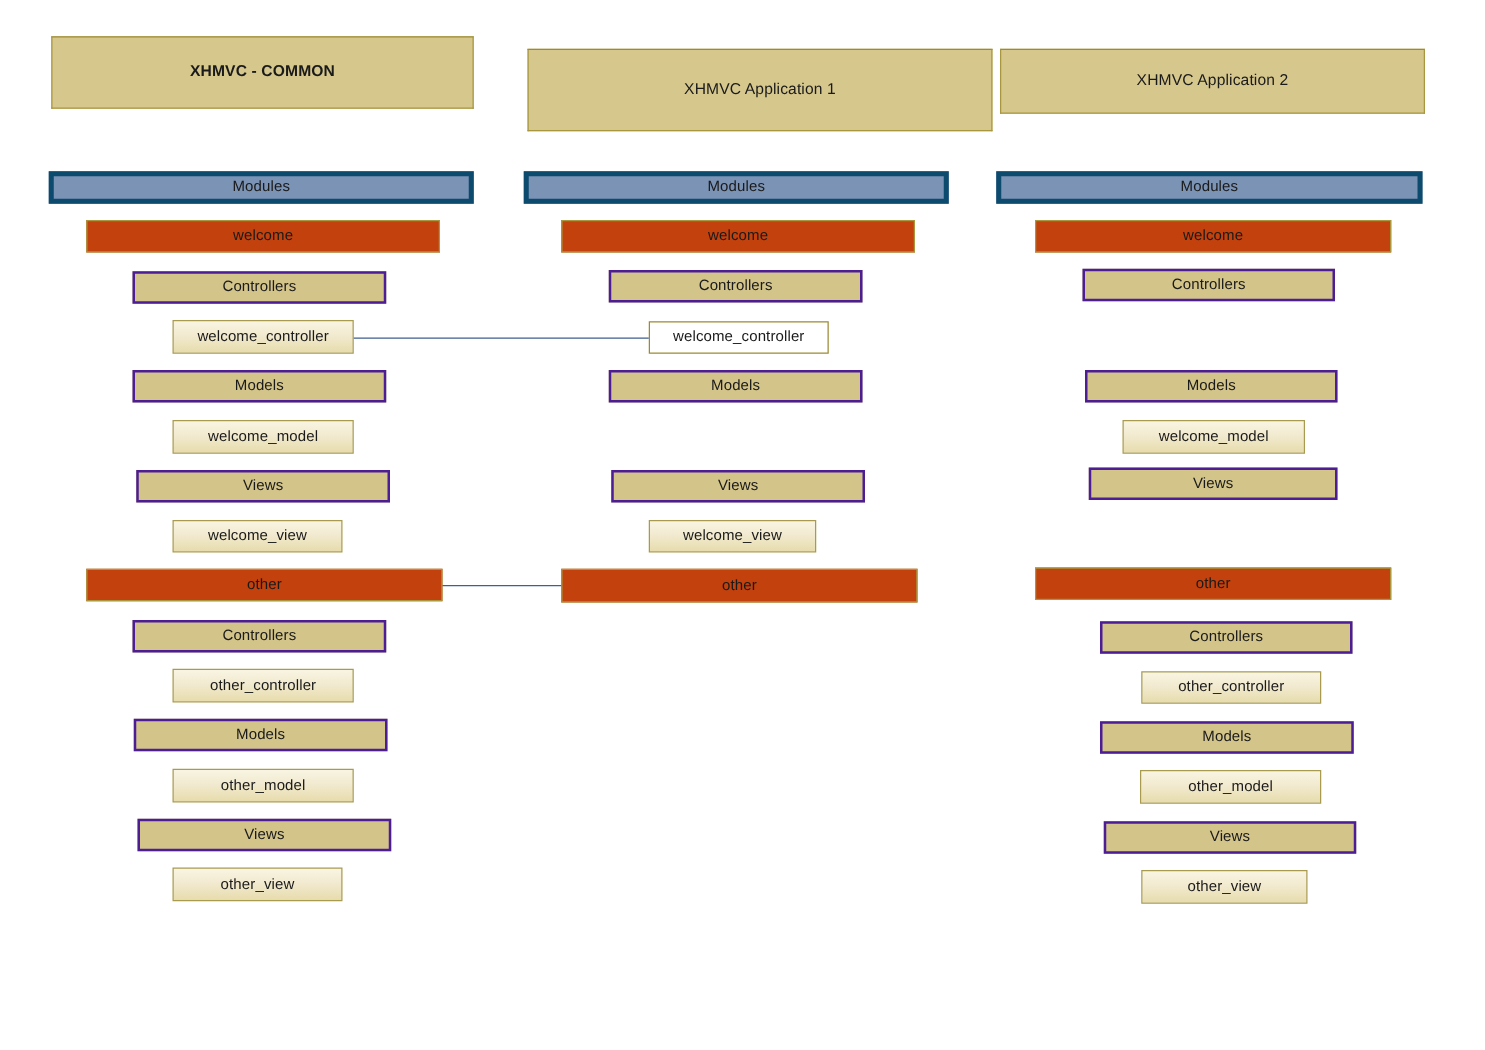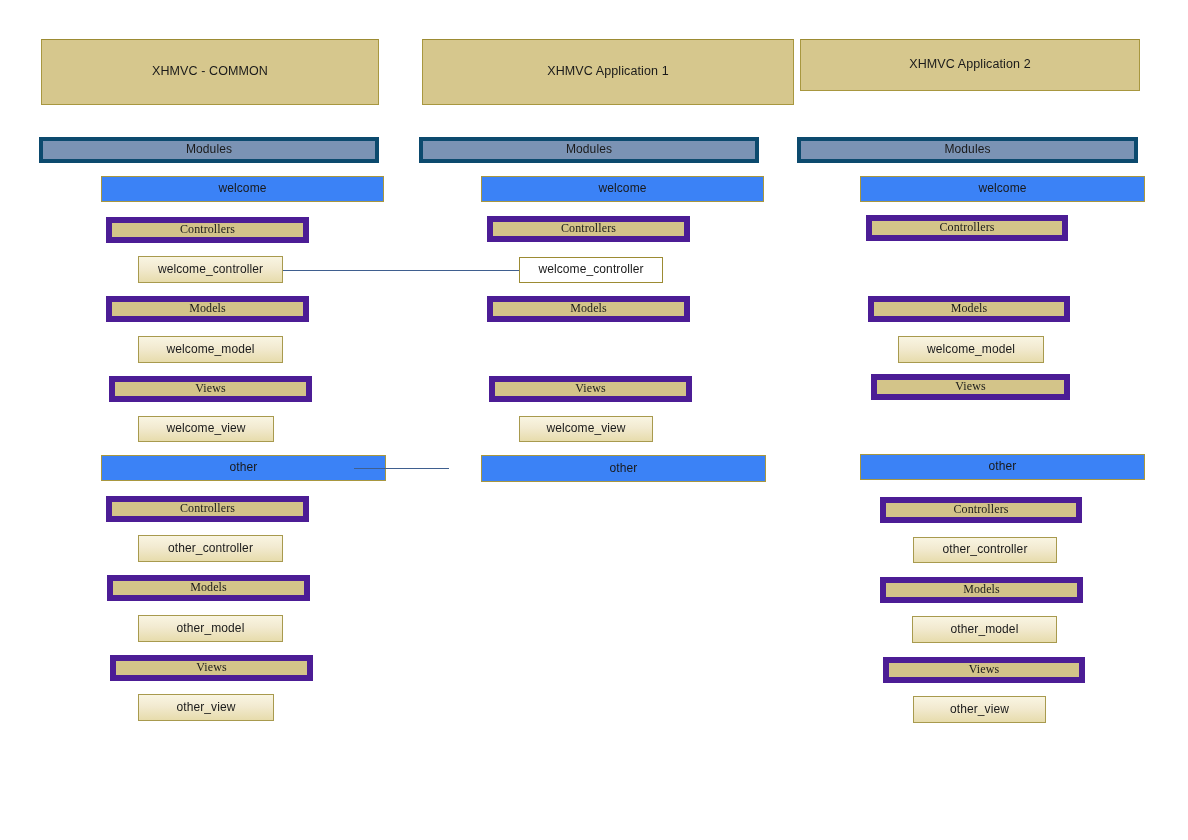--- a/index.html
+++ b/index.html
@@ -35,30 +35,28 @@
     border: 1px solid #a8973f;
     border-top-color: #9c8b33;
     font-size: 12.5px;
   }
   .v-modules {
     background: #7b93b4;
     border: 4px solid #0c4a6e;
     font-size: 12px;
   }
   .v-module {
-    background: #3b82f6;
+    background: #c2410c;
     border: 1px solid #a8973f;
     font-size: 12px;
-    margin-left: 32px;
   }
   .v-group {
     background: #d3c489;
-    border: 6px solid #4c1d95;
+    border: 2px solid #4c1d95;
     font-size: 12px;
-    font-family: Liberation Serif, serif;
   }
   .v-leaf {
     background: linear-gradient(to bottom, #f9f5e2 0%, #f2ead0 45%, #e7dcac 100%);
     border: 1px solid #a89a4e;
     font-size: 12px;
   }
   .v-leaf-plain {
     background: #ffffff;
     border: 1px solid #9c8b33;
     font-size: 12px;
@@ -66,21 +64,21 @@
   .connector {
     position: absolute;
     background: #3f5f8f;
     height: 1px;
   }
 </style>
 </head>
 <body>
 
 <div id="canvas" style="width: 1188px; height: 840px; background: rgb(255, 255, 255);">
-    <div class="node v-header" style="left: 41px; top: 39px; width: 338px; height: 66px;">XHMVC - COMMON</div>
+    <div class="node v-header" style="left: 41px; top: 29px; width: 338px; height: 58px; font-weight: bold;">XHMVC - COMMON</div>
     <div class="node v-modules" style="left: 39px; top: 137px; width: 340px; height: 26px;">Modules</div>
     <div class="node v-module" style="left: 69px; top: 176px; width: 283px; height: 26px;">welcome</div>
     <div class="node v-group" style="left: 106px; top: 217px; width: 203px; height: 26px;">Controllers</div>
     <div class="node v-leaf" style="left: 138px; top: 256px; width: 145px; height: 27px;">welcome_controller</div>
     <div class="node v-group" style="left: 106px; top: 296px; width: 203px; height: 26px;">Models</div>
     <div class="node v-leaf" style="left: 138px; top: 336px; width: 145px; height: 27px;">welcome_model</div>
     <div class="node v-group" style="left: 109px; top: 376px; width: 203px; height: 26px;">Views</div>
     <div class="node v-leaf" style="left: 138px; top: 416px; width: 136px; height: 26px;">welcome_view</div>
     <div class="node v-module" style="left: 69px; top: 455px; width: 285px; height: 26px;">other</div>
     <div class="node v-group" style="left: 106px; top: 496px; width: 203px; height: 26px;">Controllers</div>

